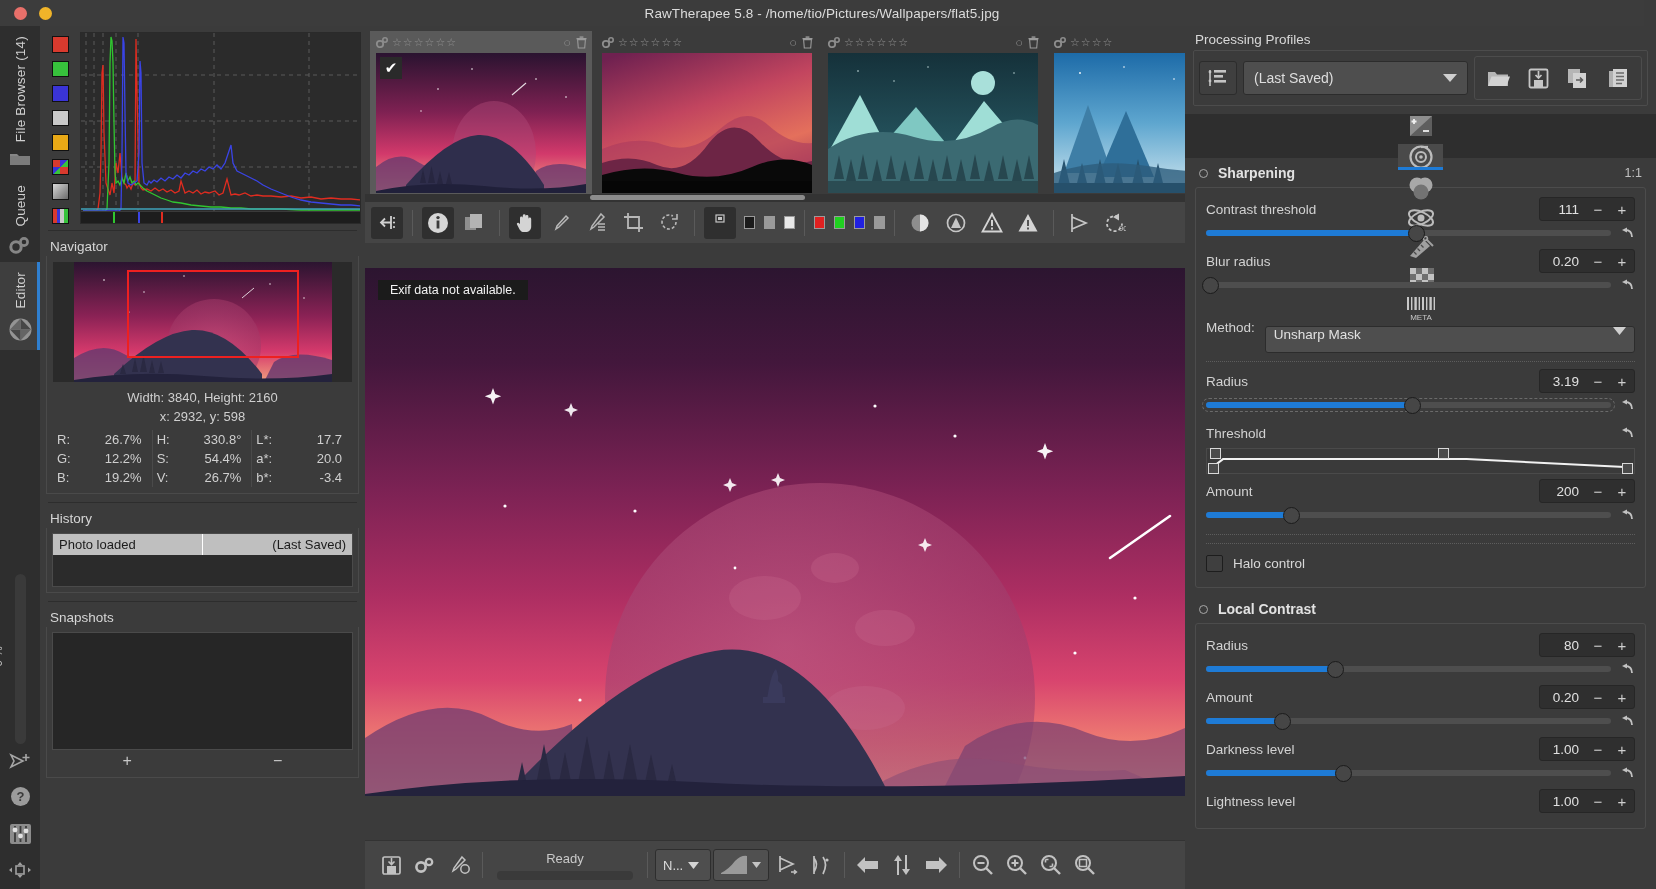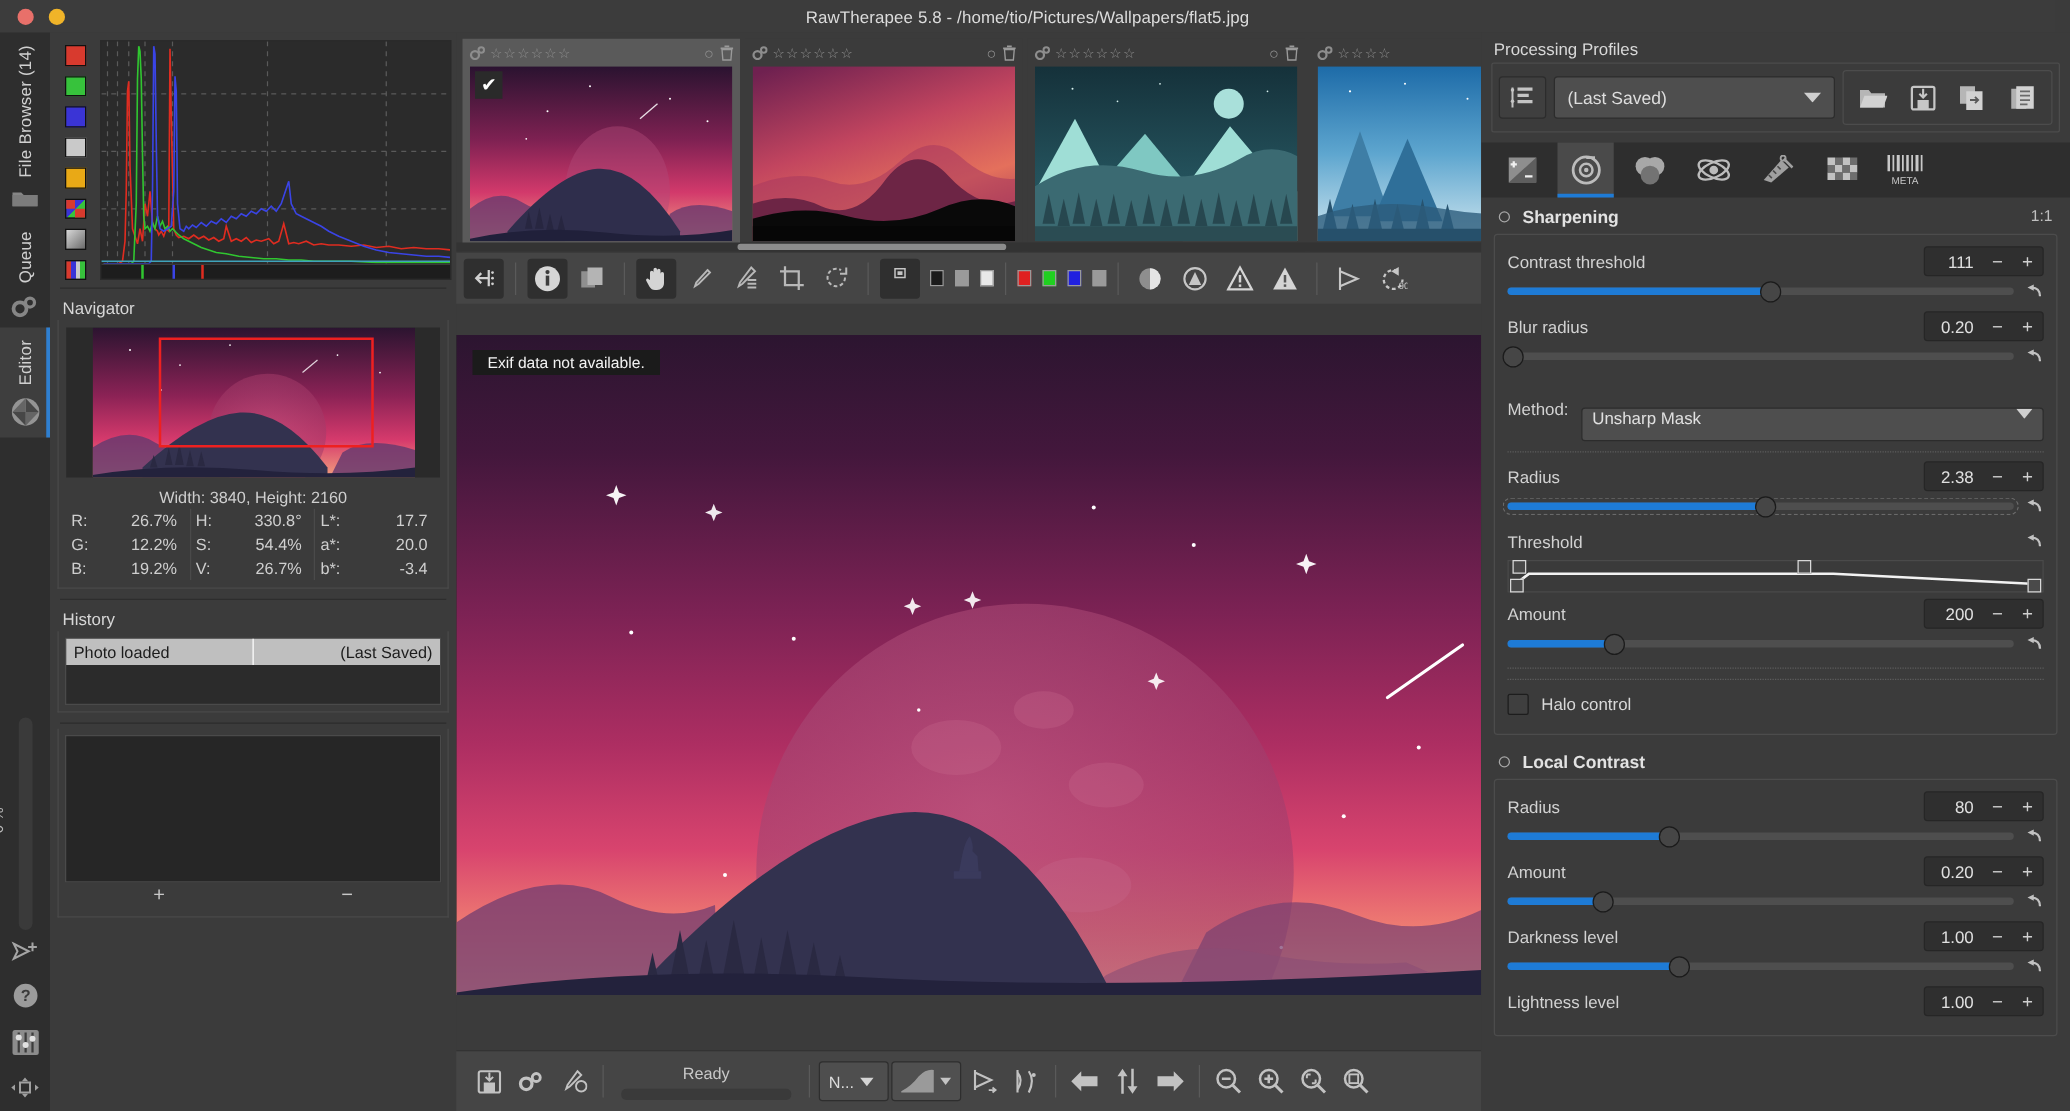--- a/index.html
+++ b/index.html
@@ -187,21 +187,21 @@
     display:flex; align-items:center; justify-content:center; cursor:pointer;
   }
   .pp-combo{
     flex:1; height:34px; background:#4e4e4e; border:1px solid #2c2c2c; border-radius:3px;
     display:flex; align-items:center; padding:0 10px; color:#dedede; font-size:14px; cursor:pointer;
   }
   .pp-combo .arrow{ margin-left:auto; }
   .pp-tools{ display:flex; gap:2px; border:1px solid #4c4c4c; border-radius:3px; padding:4px 4px; }
 
   .tabbar{
-    display:flex; align-items:center; background:#2e2e2e; height:44px; padding:0 10px; gap:6px;
+    display:flex; align-items:center; background:#2e2e2e; height:44px; padding:0 10px; gap:6px;flex-direction:column;
   }
   .ptab{
     width:45px; height:44px; display:flex; align-items:center; justify-content:center;
     position:relative; cursor:pointer;
   }
   .ptab.active{ background:#4a4a4a; }
   .ptab.active::after{
     content:""; position:absolute; left:0; right:0; bottom:0; height:3px; background:#1e7bd6;
   }
 
@@ -424,20 +424,21 @@
                 <path d="M75 111 l3 -13 3 13z"></path>
                   <path d="M84 111 l3 -12 3 12z"></path>
                 <path d="M46 112 l3 -10 3 10z"></path>
               </g>
               <path d="M0 118 q60 -10 130 -4 q70 6 128 -2 L258 120 L0 120Z" fill="#23223c"></path>
             </svg>
           </div>
           <div class="nav-rect"></div>
         </div>
         <div class="nav-dims">Width: 3840, Height: 2160</div>
+        <div class="nav-xy">x: 2932, y: 598</div>
         <div class="nav-grid">
           <div class="nav-col">
             <div class="nav-cell">
                 <span class="nav-k">R:</span>
                 <span class="nav-v">26.7%</span>
               </div>
             <div class="nav-cell">
                 <span class="nav-k">G:</span>
                 <span class="nav-v">12.2%</span>
               </div>
@@ -488,20 +489,21 @@
             <div class="c1">Photo loaded</div>
             <div class="c2">(Last Saved)</div>
           </div>
         </div>
       </div>
     </div>
 
     <div class="panel-sep" style="margin-top:8px"></div>
 
     <div class="frame">
+      <div class="frame-title">Snapshots</div>
       <div class="frame-body" style="padding:5px">
         <div class="snap-box"></div>
         <div class="snap-btns">
           <div class="snap-btn">+</div>
           <div class="snap-btn">−</div>
         </div>
       </div>
     </div>
   </div>
 
@@ -1282,21 +1284,21 @@
           </span>
         </div>
       </div>
 
       <div class="dotted"></div>
 
       <div class="ctrl">
         <div class="ctrl-top">
           <span class="ctrl-label">Radius</span>
           <span class="spin">
-            <span class="spin-val">2.38</span>
+            <span class="spin-val">3.19</span>
             <span class="spin-b">−</span>
             <span class="spin-b">+</span>
           </span>
         </div>
         <div class="slider-row">
           <div class="slider dash">
             <div class="fill" style="width:51%"></div>
               <div class="knob" style="left:51%"></div>
           </div>
           <span class="reset">

